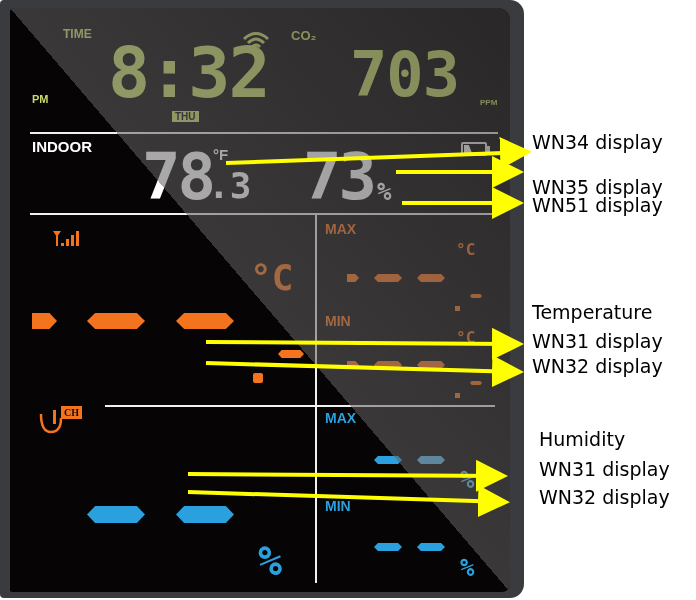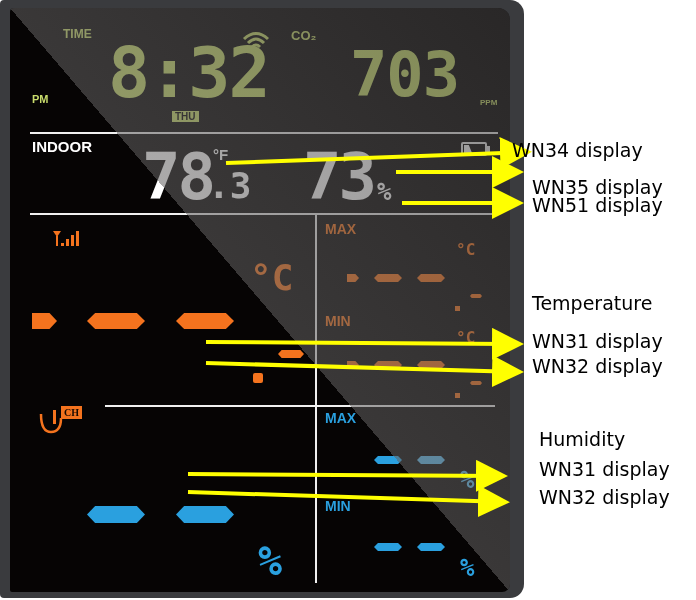--- a/index.html
+++ b/index.html
@@ -130,21 +130,21 @@
     <line x1="528" y1="152" x2="226" y2="163" marker-start="url(#ah)"></line>
     <line x1="520" y1="172" x2="396" y2="172" marker-start="url(#ah)"></line>
     <line x1="520" y1="203" x2="402" y2="203" marker-start="url(#ah)"></line>
     <line x1="520" y1="344" x2="206" y2="342" marker-start="url(#ah)"></line>
     <line x1="520" y1="372" x2="206" y2="363" marker-start="url(#ah)"></line>
     <line x1="504" y1="476" x2="188" y2="474" marker-start="url(#ah)"></line>
     <line x1="506" y1="502" x2="188" y2="492" marker-start="url(#ah)"></line>
   </g>
 </svg>
 
-<span class="annot" style="left:512px;top:131px;margin-top:8px;">WN34 display</span>
+<span class="annot" style="left:532px;top:131px;">WN34 display</span>
 <span class="annot" style="left:532px;top:176px;">WN35 display</span>
 <span class="annot" style="left:532px;top:194px;">WN51 display</span>
-<span class="annot" style="left:532px;top:292px;">Temperature</span>
+<span class="annot" style="left:532px;top:301px;">Temperature</span>
 <span class="annot" style="left:532px;top:330px;">WN31 display</span>
 <span class="annot" style="left:532px;top:355px;">WN32 display</span>
 <span class="annot" style="left:539px;top:428px;">Humidity</span>
 <span class="annot" style="left:539px;top:458px;">WN31 display</span>
 <span class="annot" style="left:539px;top:486px;">WN32 display</span>
 
 </body></html>

